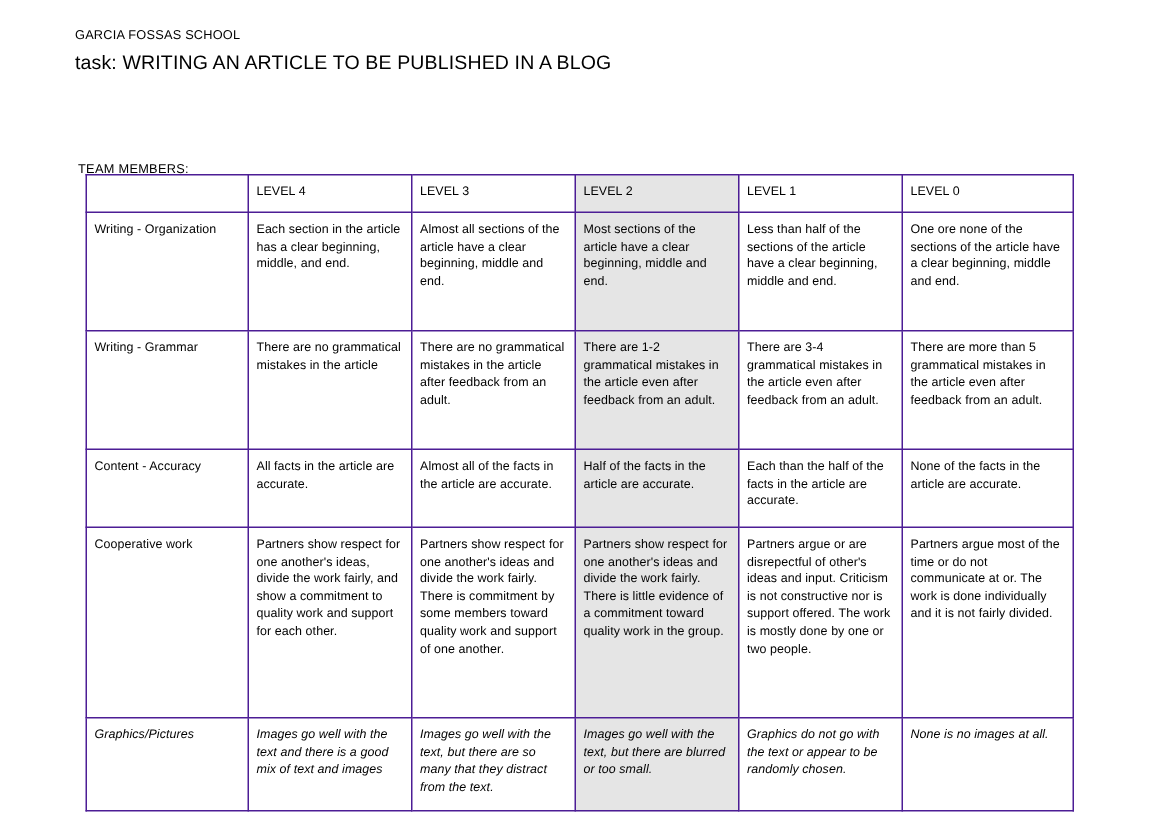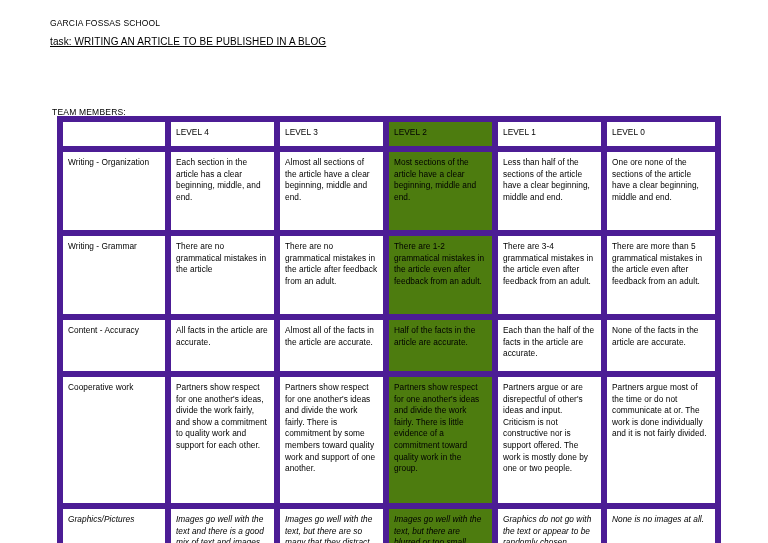--- a/index.html
+++ b/index.html
@@ -69,25 +69,24 @@
     font-size: 8.5px;
     letter-spacing: 0.15px;
     white-space: nowrap;
   }
 
   
   .doc-title {
     position: absolute;
     top: 33px;
     left: 50px;
-    font-size: 10px;
+    font-size: 13px;
     line-height: 18px;
     letter-spacing: 0.1px;
     white-space: nowrap;
-    text-decoration: underline;
   }
 
   
   .doc-subtitle {
     position: absolute;
     top: 65px;
     left: 52px;
     font-size: 8.5px;
     line-height: 12px;
     letter-spacing: 0.1px;
@@ -112,21 +111,21 @@
     width: 657px;
   }
   table.rubric {
     border-collapse: collapse;
     table-layout: fixed;
     width: 657px;
     border: 1px solid #000000;
   }
   table.rubric td,
   table.rubric th {
-    border: 6px solid #4c1d95;
+    border: 1px solid #4c1d95;
     vertical-align: top;
     padding: 5px 5px 6px 5px;
     font-size: 8.3px;
     line-height: 11.6px;
     font-weight: normal;
     text-align: left;
     letter-spacing: 0.05px;
     word-wrap: break-word;
   }
   
@@ -141,21 +140,21 @@
     font-weight: bold;
     font-size: 8.4px;
     letter-spacing: 0.2px;
     white-space: nowrap;
   }
   td.criterion {
     font-weight: bold;
     letter-spacing: 0.1px;
   }
   td.shaded, th.shaded {
-    background: #4d7c0f;
+    background: #e5e5e5;
   }
 
   .r-org td      { height: 67px; }
   .r-gram td     { height: 67px; }
   .r-acc td      { height: 40px; }
   .r-coop td     { height: 115px; }
   .r-graph td    { height: 50px; font-style: italic; }
 </style>
 </head>
 <body>

